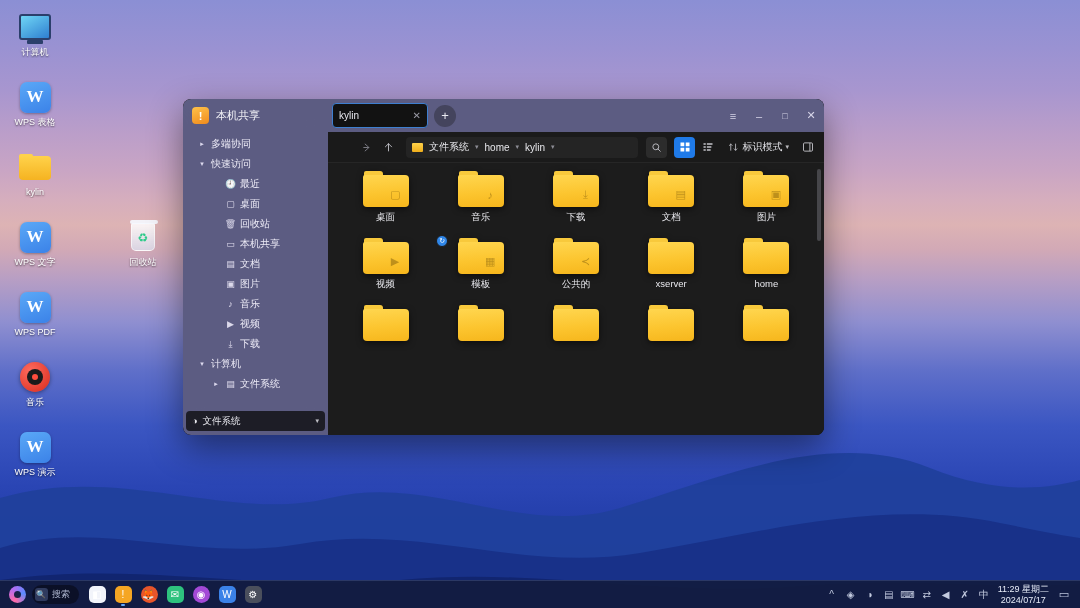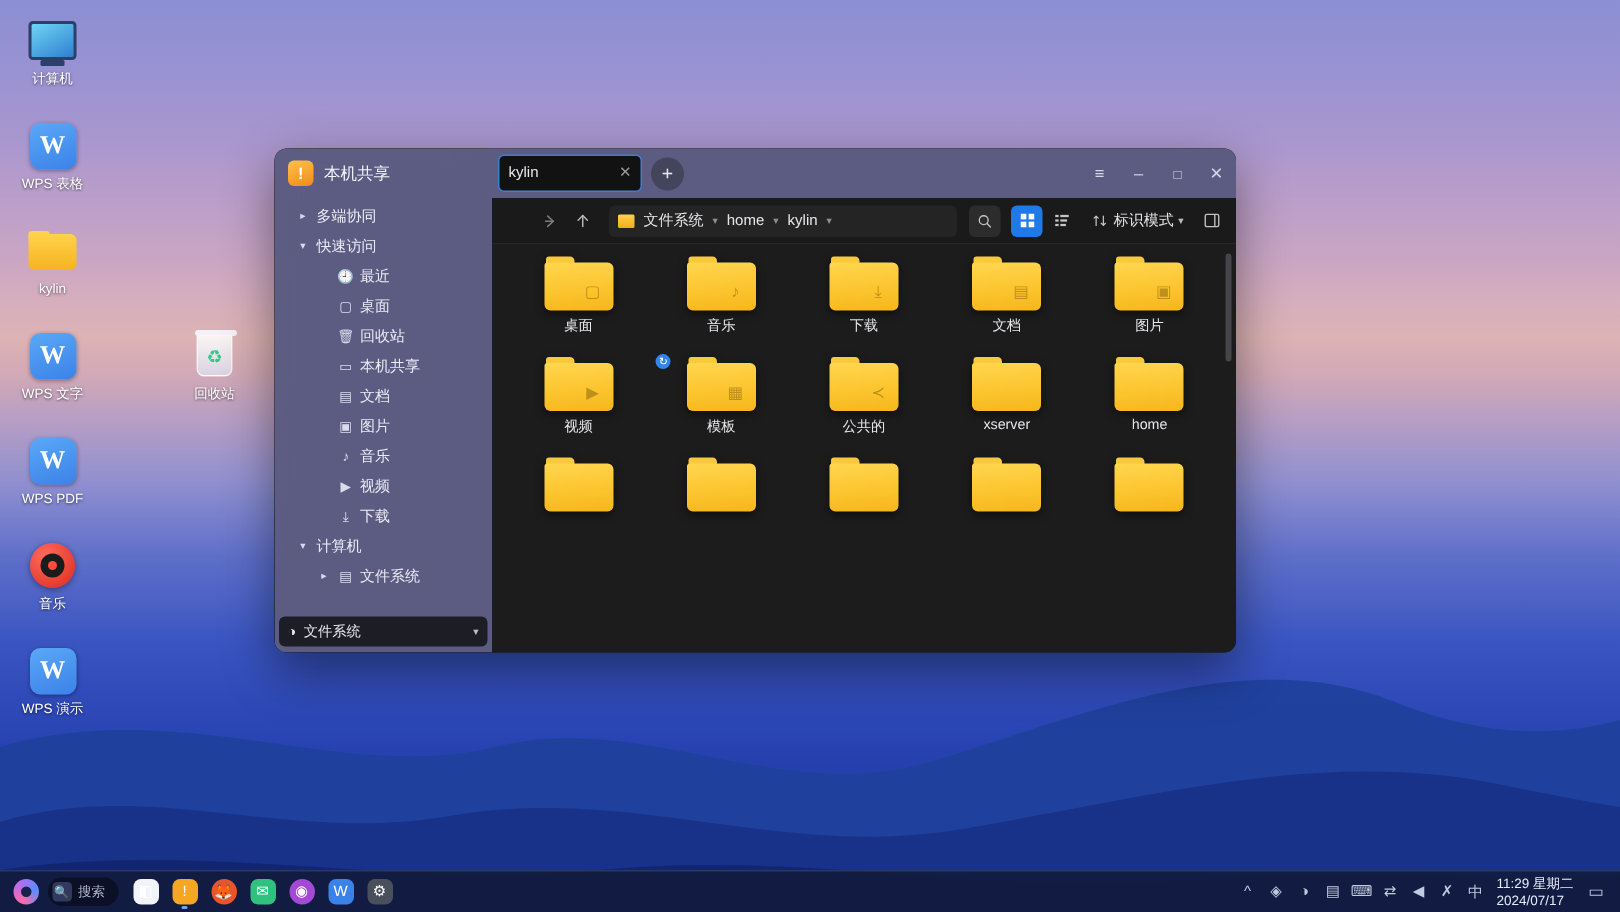--- a/index.html
+++ b/index.html
@@ -398,21 +398,21 @@
   #tray {
     margin-left: auto; display: flex; align-items: center; gap: 1px;
     padding-right: 4px;
   }
   .tray-ico {
     width: 18px; height: 22px;
     display:flex;align-items:center;justify-content:center;
     font-size: 10px; color: #c2cadf; cursor: pointer;
   }
   #clock {
-    text-align: left; line-height: 11px;
+    text-align: center; line-height: 11px;
     margin: 0 6px 0 4px; cursor: default;
   }
   #clock .l1 { font-size: 9px; color: #e6ebf8; white-space: nowrap;}
   #clock .l2 { font-size: 9px; color: #e6ebf8; white-space: nowrap;}
   #show-desktop {
     width: 16px; height: 22px;
     display:flex;align-items:center;justify-content:center;
     color:#b9c2da; font-size:11px; cursor:pointer;
   }
 </style>

